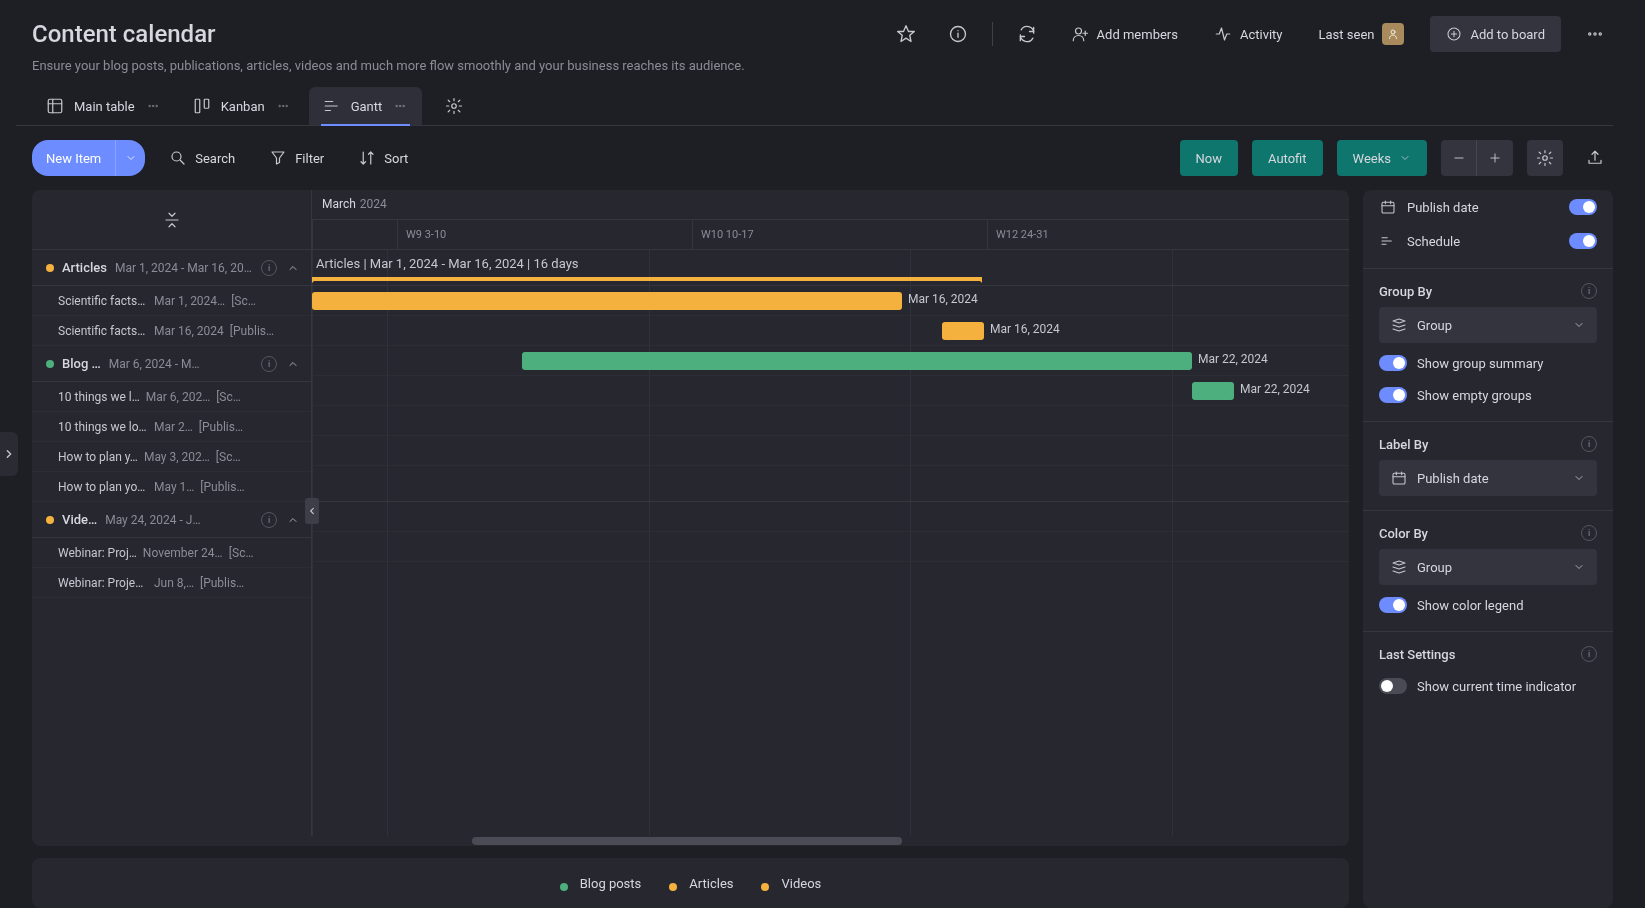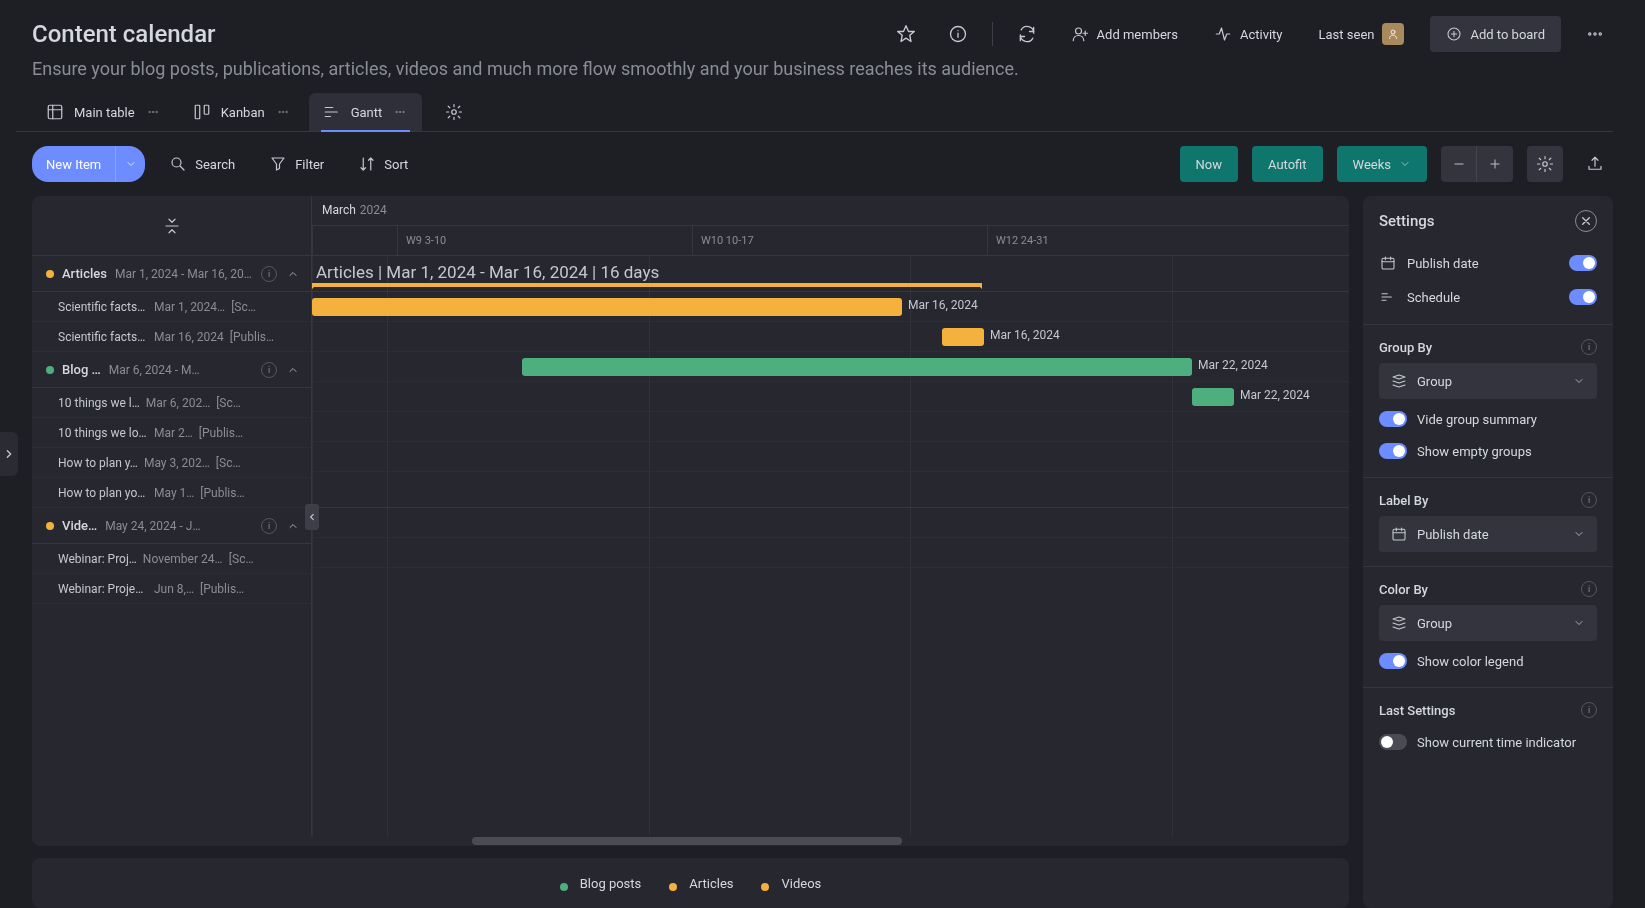--- a/index.html
+++ b/index.html
@@ -21,21 +21,21 @@
 .header-title { font-size: 24px; font-weight: 500; color: #d5d8df; flex: 0 0 auto; }
 .header-spacer { flex: 1; }
 .header-icon-btn { width: 36px; height: 36px; display: flex; align-items: center; justify-content: center; border-radius: 4px; cursor: pointer; }
 .header-divider { width: 1px; height: 24px; background: #3e3f48; }
 .header-text-btn { display: flex; align-items: center; gap: 8px; padding: 0 10px; height: 36px; border-radius: 4px; cursor: pointer; }
 .last-seen { display: flex; align-items: center; gap: 8px; padding: 0 10px; }
 .avatar { width: 22px; height: 22px; border-radius: 4px; background: #a88a5c; display: flex; align-items: center; justify-content: center; font-size: 10px; }
 .add-to-board-btn { background: #33343d; padding: 0 16px; height: 36px; border-radius: 4px; display: flex; align-items: center; gap: 8px; cursor: pointer; }
 .header-more { width: 36px; height: 36px; display: flex; align-items: center; justify-content: center; cursor: pointer; }
 
-.subtitle { color: #8a8d96; font-size: 18px; margin-bottom: 14px; padding-left: 16px; }
+.subtitle { color: #8a8d96; font-size: 13px; margin-bottom: 14px; padding-left: 16px; }
 
 
 .tabs-row { display: flex; align-items: center; gap: 4px; border-bottom: 1px solid #35363e; padding-left: 16px; padding-bottom: 0; }
 .tab { display: flex; align-items: center; gap: 10px; padding: 10px 14px; border-radius: 6px 6px 0 0; cursor: pointer; position: relative; }
 .tab.active { background: #2e2f38; }
 .tab.active::after { content: ""; position: absolute; bottom: -1px; left: 12px; right: 12px; height: 2px; background: #6c8cff; }
 .tab-icon { width: 18px; height: 18px; display: flex; align-items: center; justify-content: center; }
 .tab-more { width: 16px; height: 16px; display: flex; align-items: center; justify-content: center; opacity: 0.6; }
 .tabs-settings { margin-left: 12px; width: 32px; height: 32px; display: flex; align-items: center; justify-content: center; cursor: pointer; }
 
@@ -78,21 +78,21 @@
 .group-caret { width: 16px; height: 16px; display: flex; align-items: center; justify-content: center; flex-shrink: 0; }
 
 .task-row { height: 30px; display: flex; align-items: center; padding: 0 10px 0 26px; gap: 6px; border-bottom: 1px solid #2c2d35; font-size: 12px; }
 .task-name { white-space: nowrap; overflow: hidden; text-overflow: ellipsis; max-width: 90px; color: #c5c8cf; }
 .task-date { color: #8a8d96; white-space: nowrap; overflow: hidden; text-overflow: ellipsis; max-width: 80px; }
 .task-status { color: #8a8d96; white-space: nowrap; overflow: hidden; text-overflow: ellipsis; }
 
 .gantt-rows { position: relative; }
 .gantt-row { height: 36px; border-bottom: 1px solid #35363e; position: relative; }
 .gantt-row.task { height: 30px; border-bottom: 1px solid #2c2d35; }
-.gantt-summary-label { position: absolute; top: 6px; font-size: 17px; color: #c5c8cf; white-space: nowrap; }
+.gantt-summary-label { position: absolute; top: 6px; font-size: 13px; color: #c5c8cf; white-space: nowrap; }
 .gantt-summary-bar { position: absolute; bottom: 4px; height: 4px; border-radius: 2px; }
 .gantt-summary-bar::before, .gantt-summary-bar::after { content: ""; position: absolute; top: 0; width: 0; height: 0; border-top: 6px solid; }
 .gantt-summary-bar.orange::before, .gantt-summary-bar.orange::after { border-top-color: #f5b13d; }
 .gantt-summary-bar.green::before, .gantt-summary-bar.green::after { border-top-color: #4caf7d; }
 .gantt-summary-bar::before { left: 0; border-right: 6px solid transparent; }
 .gantt-summary-bar::after { right: 0; border-left: 6px solid transparent; }
 .gantt-bar { position: absolute; top: 6px; height: 18px; border-radius: 3px; }
 .gantt-bar-label { position: absolute; top: 6px; font-size: 12px; color: #c5c8cf; white-space: nowrap; }
 
 .collapse-handle { position: absolute; left: 273px; top: 248px; width: 14px; height: 26px; background: #3d3e47; border-radius: 3px; display: flex; align-items: center; justify-content: center; z-index: 10; cursor: pointer; }
@@ -476,28 +476,20 @@
             <span>Articles</span>
           </div>
           <div class="legend-item">
             <span class="legend-dot" style="background:#f5b13d"></span>
             <span>Videos</span>
           </div>
         </div>
     </div>
 
     <div class="settings-panel">
-      <div class="settings-header">
-        <div class="settings-title">Settings</div>
-        <div class="settings-close">
-          <svg width="10" height="10" viewBox="0 0 12 12">
-              <path d="M2 2l8 8M10 2l-8 8"></path>
-            </svg>
-        </div>
-      </div>
       <div class="settings-row">
         <span class="settings-row-icon">
             <svg width="16" height="16" viewBox="0 0 24 24">
               <rect x="3" y="5" width="18" height="16" rx="2"></rect>
               <path d="M3 10h18M8 3v4M16 3v4"></path>
             </svg>
           </span>
         <span class="settings-row-label">Publish date</span>
         <div class="toggle on"></div>
       </div>
@@ -519,21 +511,21 @@
         <svg width="16" height="16" viewBox="0 0 24 24">
             <path d="M3 6l9-3 9 3-9 3zM3 12l9 3 9-3M3 18l9 3 9-3"></path>
           </svg>
         <span class="settings-select-label">Group</span>
         <svg width="12" height="12" viewBox="0 0 24 24">
             <path d="M6 9l6 6 6-6"></path>
           </svg>
       </div>
       <div class="settings-row">
         <div class="toggle on"></div>
-        <span class="settings-row-label">Vide group summary</span>
+        <span class="settings-row-label">Show group summary</span>
       </div>
       <div class="settings-row">
         <div class="toggle on"></div>
         <span class="settings-row-label">Show empty groups</span>
       </div>
       <div class="settings-divider"></div>
       <div class="settings-section-header">
         <div class="settings-section-title">Label By</div>
         <div class="settings-info">i</div>
       </div>

